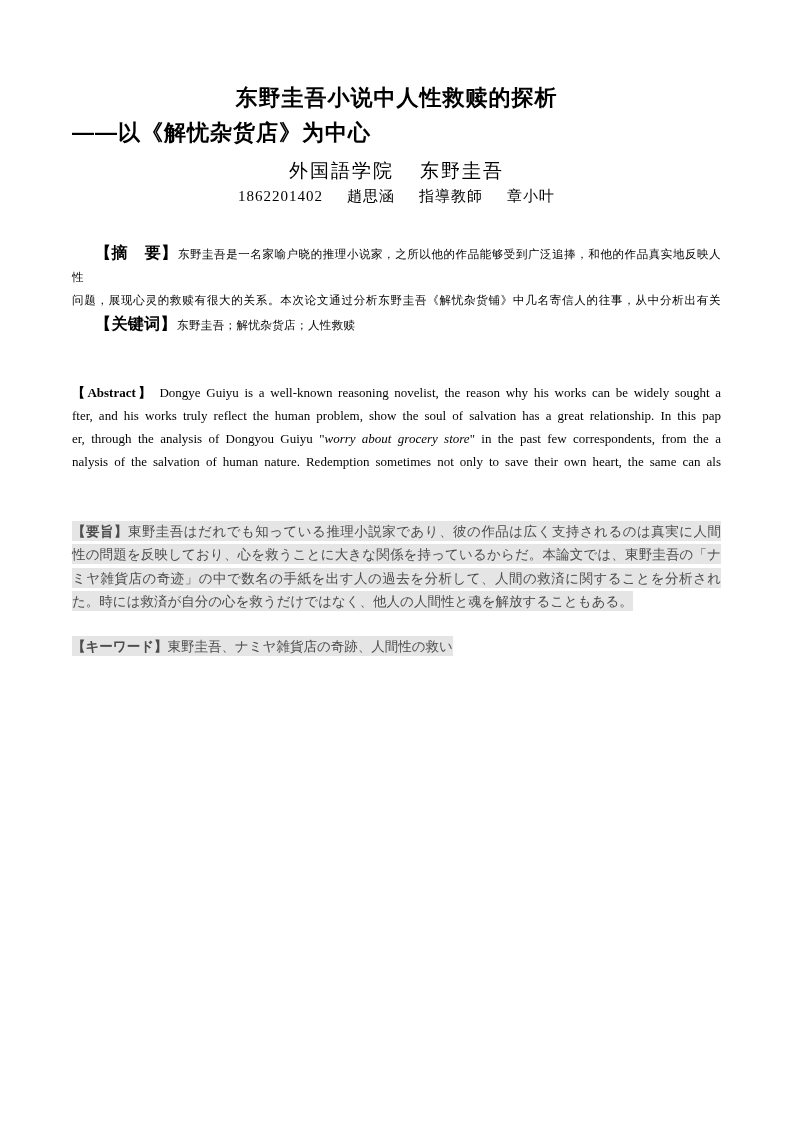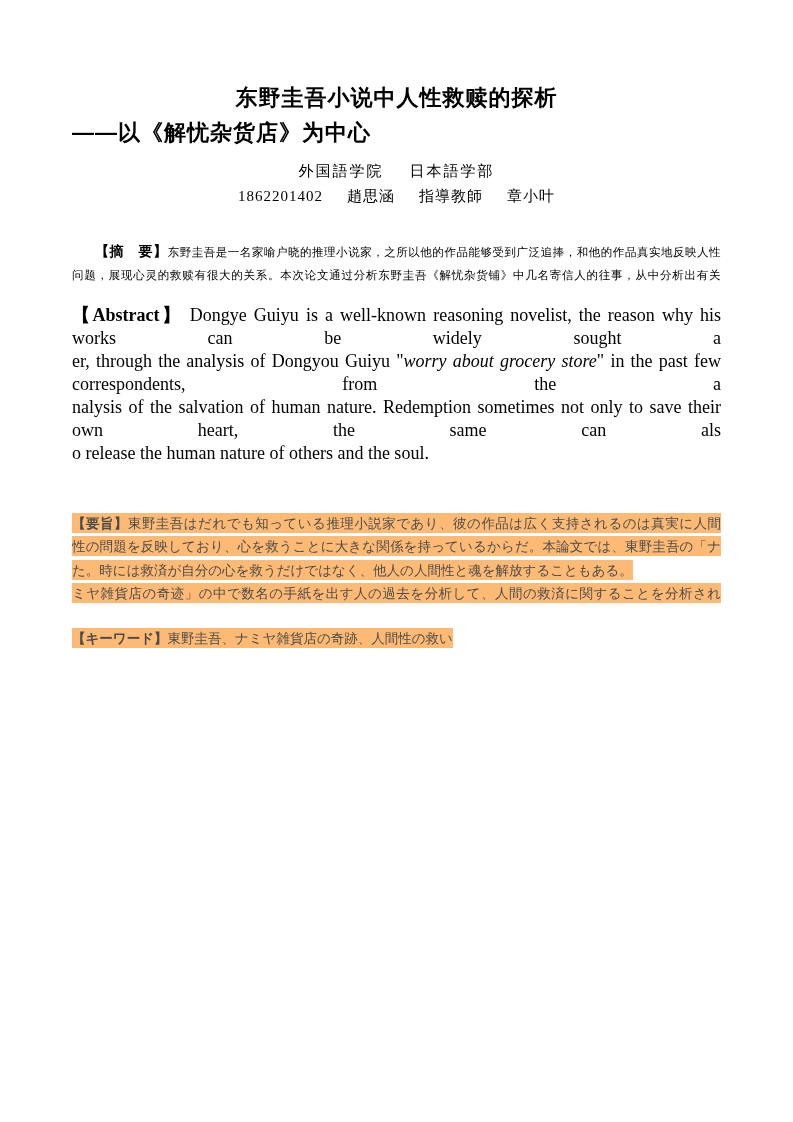--- a/index.html
+++ b/index.html
@@ -37,21 +37,21 @@
     line-height: 28px;
     letter-spacing: 1px;
   }
 
   
   .affiliation-line {
     margin-top: 13px;
     display: flex;
     justify-content: center;
     gap: 26px;
-    font-size: 15px;
+    font-size: 19px;
     line-height: 22px;
     letter-spacing: 2px;
   }
   .author-line {
     margin-top: 3px;
     display: flex;
     justify-content: center;
     gap: 24px;
     font-size: 15px;
     line-height: 22px;
@@ -65,40 +65,40 @@
   .seg.b { font-weight: bold; }
   .seg.i { font-style: italic; }
 
   
   .cn-abstract {
     margin-top: 34px;
     font-size: 11.5px;
     line-height: 23px;
     letter-spacing: 0.4px;
   }
-  .cn-abstract .seg.b { font-family: Liberation Mono, monospace; font-size: 14px; }
+  .cn-abstract .seg.b { font-family: Liberation Sans, sans-serif; font-size: 16px; }
 
   
   .en-abstract {
-    margin-top: 17px;
-    font-size: 18px;
+    margin-top: 44px;
+    font-size: 13px;
     line-height: 23px;
   }
 
   
   .jp-abstract, .jp-keywords {
     font-family: "Liberation Sans", sans-serif;
     font-size: 13.5px;
     line-height: 23.5px;
     color: #4c4c4c;
   }
   .jp-abstract { margin-top: 46px; }
   .jp-keywords { margin-top: 21px; }
   .jp-abstract .seg, .jp-keywords .seg {
-    background: #fdba74;
+    background: #e5e5e5;
     padding: 2.5px 0;
   }
 
   
   .section-heading {
     position: absolute;
     top: 962px;
     left: 100px;
     display: flex;
     gap: 11px;
@@ -124,47 +124,48 @@
 <body>
 
 <div class="page">
 
   <h1 class="title-main">东野圭吾小说中人性救赎的探析</h1>
 
   <div class="title-sub">——以《解忧杂货店》为中心</div>
 
   <div class="affiliation-line">
     <span>外国語学院</span>
-    <span>日本語学部</span>
+    <span>东野圭吾</span>
   </div>
 
   <div class="author-line">
     <span>1862201402</span>
     <span>趙思涵</span>
     <span>指導教師</span>
     <span>章小叶</span>
   </div>
 
   <div class="cn-abstract">
       <div class="line just ind"><span class="seg b">【摘　要】</span><span class="seg">东野圭吾是一名家喻户晓的推理小说家，之所以他的作品能够受到广泛追捧，和他的作品真实地反映人性</span></div>
       <div class="line just"><span class="seg">问题，展现心灵的救赎有很大的关系。本次论文通过分析东野圭吾《解忧杂货铺》中几名寄信人的往事，从中分析出有关</span></div>
+      <div class="line ind"><span class="seg b">【关键词】</span><span class="seg">东野圭吾；解忧杂货店；人性救赎</span></div>
     </div>
 
   <div class="en-abstract">
       <div class="line just"><span class="seg b">【Abstract】</span><span class="seg"> Dongye Guiyu is a well-known reasoning novelist, the reason why his works can be widely sought a</span></div>
+      <div class="line just"><span class="seg">fter, and his works truly reflect the human problem, show the soul of salvation has a great relationship. In this pap</span></div>
       <div class="line just"><span class="seg">er, through the analysis of Dongyou Guiyu "</span><span class="seg i">worry about grocery store</span><span class="seg">" in the past few correspondents, from the a</span></div>
       <div class="line just"><span class="seg">nalysis of the salvation of human nature. Redemption sometimes not only to save their own heart, the same can als</span></div>
-      <div class="line"><span class="seg">o release the human nature of others and the soul.</span></div>
     </div>
 
   <div class="jp-abstract">
       <div class="line just"><span class="seg b">【要旨】</span><span class="seg">東野圭吾はだれでも知っている推理小説家であり、彼の作品は広く支持されるのは真実に人間</span></div>
       <div class="line just"><span class="seg">性の問題を反映しており、心を救うことに大きな関係を持っているからだ。本論文では、東野圭吾の「ナ</span></div>
+      <div class="line just"><span class="seg">ミヤ雑貨店の奇迹」の中で数名の手紙を出す人の過去を分析して、人間の救済に関することを分析され</span></div>
       <div class="line"><span class="seg">た。時には救済が自分の心を救うだけではなく、他人の人間性と魂を解放することもある。</span></div>
-      <div class="line just"><span class="seg">ミヤ雑貨店の奇迹」の中で数名の手紙を出す人の過去を分析して、人間の救済に関することを分析され</span></div>
     </div>
 
   <div class="jp-keywords">
       <div class="line"><span class="seg b">【キーワード】</span><span class="seg">東野圭吾、ナミヤ雑貨店の奇跡、人間性の救い</span></div>
     </div>
 
   <div class="section-heading">
     <span>1.</span>
     <span>引言</span>
   </div>

